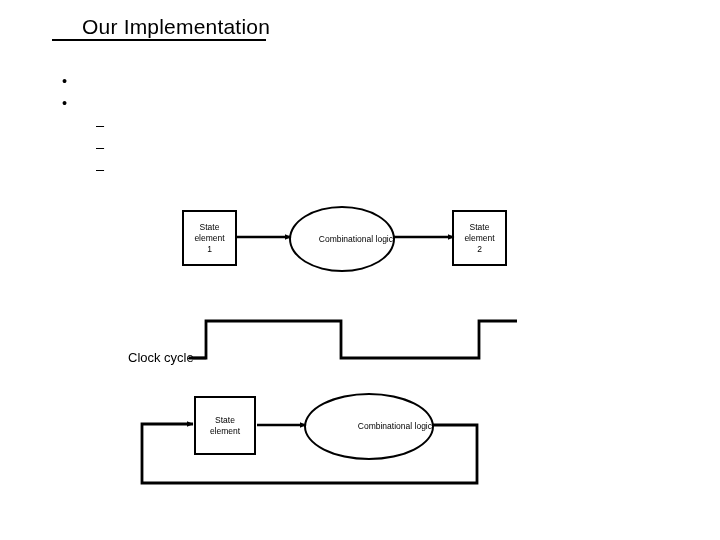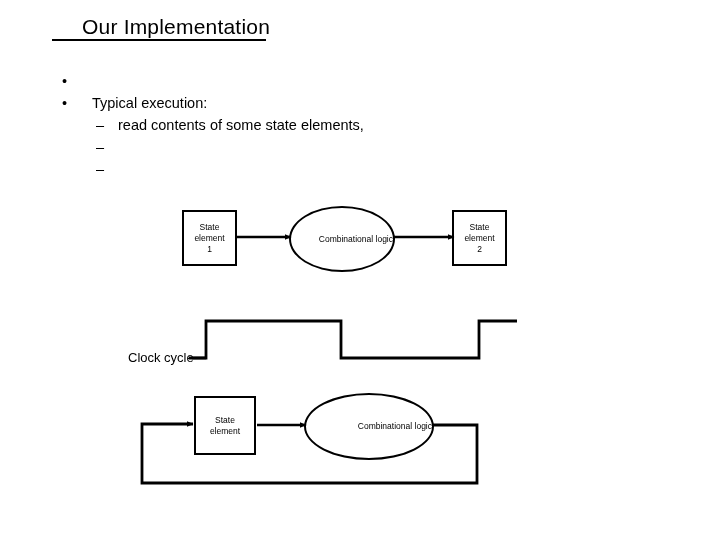--- a/index.html
+++ b/index.html
@@ -123,26 +123,24 @@
 <div id="title-underline"></div>
 
 <div id="bullet-list">
 
   <div class="bullet-row level1">
     <span class="bullet-marker">•</span>
   </div>
 
   <div class="bullet-row level1">
     <span class="bullet-marker">•</span>
-    <span class="bullet-text">Typical execution:</span>
   </div>
 
   <div class="bullet-row level2">
     <span class="bullet-marker">–</span>
-    <span class="bullet-text">read contents of some state elements,</span>
   </div>
 
   <div class="bullet-row level2">
     <span class="bullet-marker">–</span>
   </div>
 
   <div class="bullet-row level2">
     <span class="bullet-marker">–</span>
   </div>
 

